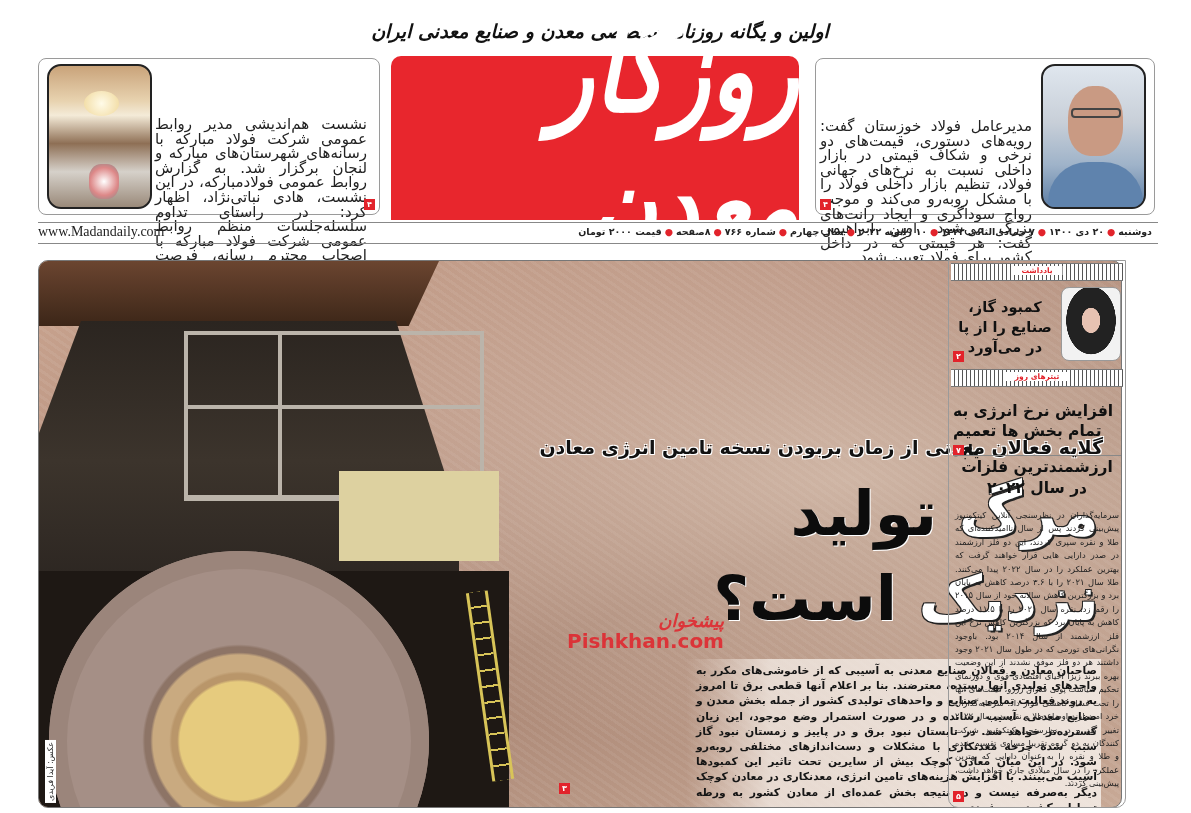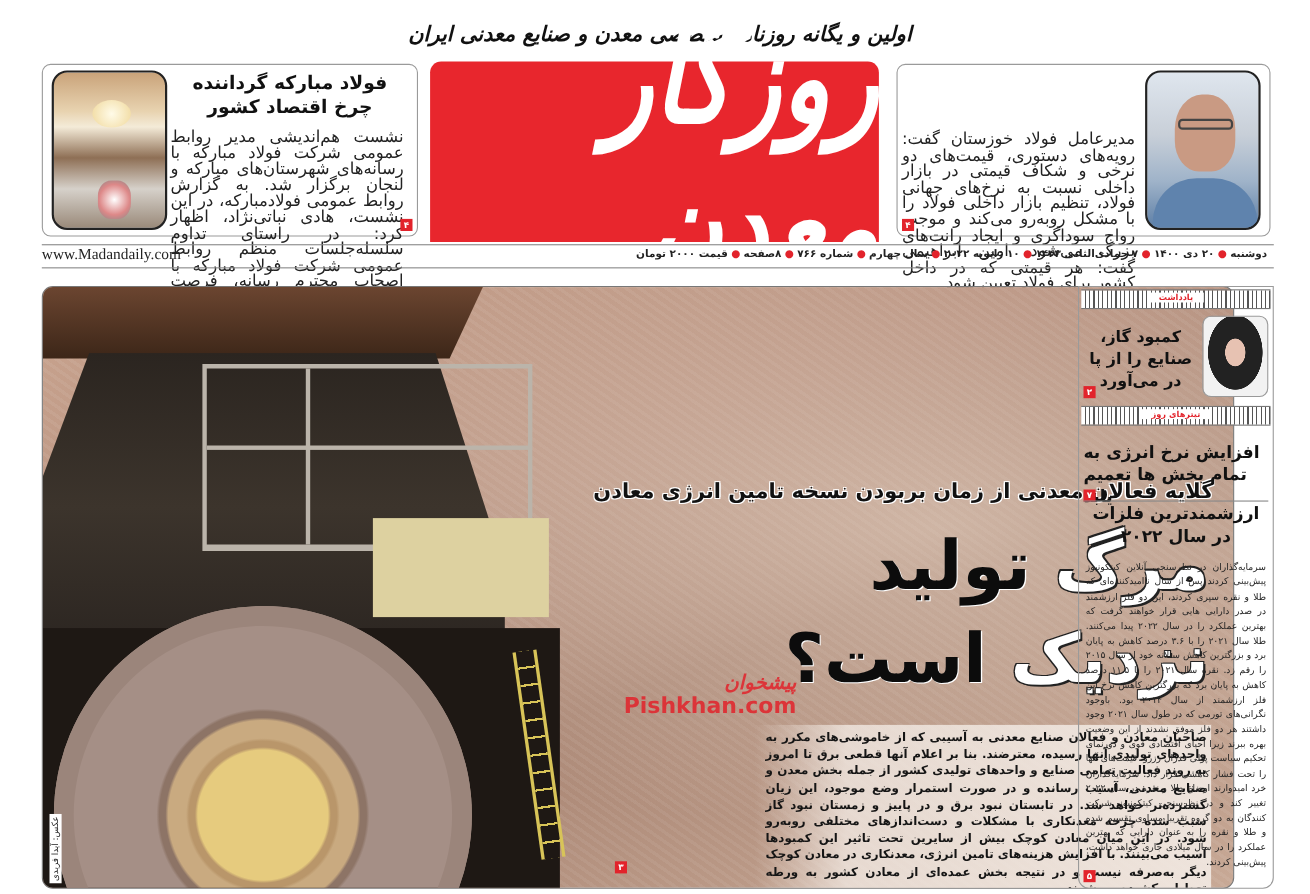--- a/index.html
+++ b/index.html
@@ -63,21 +63,21 @@
   .hb { color: #0c0c0c; text-shadow: 1px 1px 0 #fff; }
 
   .watermark { position: absolute; left: 528px; top: 350px; color: #e2232b; font-size: 20px; font-weight: bold; opacity: .85; line-height: 20px; }
   .watermark .fa { display: block; font-size: 18px; font-style: italic; direction: rtl; margin-left: 12px; }
   .lede { position: absolute; right: 20px; top: 398px; width: 415px; direction: rtl; font-size: 10.8px; line-height: 15.2px; font-weight: bold; color: #151515; text-align: justify; padding: 4px 4px 4px 10px;
     background: linear-gradient(90deg, rgba(245,238,232,0) 0%, rgba(245,238,232,.75) 20%, rgba(245,238,232,.85) 100%); }
   .hero .pgnum { left: 520px; top: 522px; }
   .credit { position: absolute; left: 6px; bottom: 4px; writing-mode: vertical-rl; transform: rotate(180deg); font-size: 8px; color: #222; background: #fff; padding: 2px 1px; }
 
   
-  .sidecol { position: absolute; left: 980px; top: 260px; width: 178px; height: 548px; border: 1.2px solid #9a9a9a; border-radius: 0 0 10px 10px; }
+  .sidecol { position: absolute; left: 948px; top: 260px; width: 178px; height: 548px; border: 1.2px solid #9a9a9a; border-radius: 0 0 10px 10px; }
   .section-bar { position: absolute; left: 2px; width: 172px; height: 18px; border-top: 1px solid #777; border-bottom: 1px solid #777;
     background: repeating-linear-gradient(90deg, #fff 0 3px, #555 3px 4px); }
   .section-bar span { position: absolute; left: 50%; transform: translateX(-50%); top: 2px; background: #fff; padding: 0 10px; font-size: 7.5px; color: #e2232b; font-weight: bold; direction: rtl; }
   .op-photo { position: absolute; left: 112px; top: 26px; width: 60px; height: 74px; border-radius: 8px; border: 1px solid #999; background: radial-gradient(ellipse at 50% 45%, #e7c2b2 0 22%, #222 23% 60%, #f2f2f2 61%); }
   .op-title { position: absolute; right: 70px; top: 36px; width: 100px; font-size: 14.5px; font-weight: bold; line-height: 20px; direction: rtl; text-align: center; }
   .sep { position: absolute; left: 4px; width: 168px; height: 1px; background: #888; }
   .side-h1 { position: absolute; left: 4px; top: 140px; width: 168px; text-align: left; font-size: 15.5px; font-weight: bold; line-height: 20px; direction: rtl; }
   .side-h2 { position: absolute; left: 4px; top: 196px; width: 168px; text-align: center; font-size: 15.5px; font-weight: bold; line-height: 21px; direction: rtl; }
   .side-body { position: absolute; left: 6px; top: 248px; width: 164px; font-size: 8.4px; line-height: 13.4px; direction: rtl; text-align: justify; color: #222; }
 </style>
@@ -98,21 +98,20 @@
 
 <div class="logo">
   <span>روزگار معدن</span>
 </div>
 
 <div class="box box-left">
   <div class="photo">
     <div class="chandelier"></div>
       <div class="table-flowers"></div>
   </div>
-  <h2>فولاد مبارکه گرداننده چرخ اقتصاد کشور</h2>
   <p>نشست هم‌اندیشی مدیر روابط عمومی شرکت فولاد مبارکه با رسانه‌های شهرستان‌های مبارکه و لنجان برگزار شد. به گزارش روابط عمومی فولادمبارکه، در این نشست، هادی نباتی‌نژاد، اظهار کرد: در راستای تداوم سلسله‌جلسات منظم روابط عمومی شرکت فولاد مبارکه با اصحاب محترم رسانه، فرصت دیگری فراهم شد</p>
   <div class="pgnum" style="right:4px;bottom:4px;">۴</div>
 </div>
 
 <div class="infobar">
   <span class="url">www.Madandaily.com</span>
   <div class="dateline">
     <span>دوشنبه</span><span class="dot">●</span><span>۲۰ دی ۱۴۰۰</span><span class="dot">●</span><span>۷ جمادی‌الثانی ۱۴۴۳</span><span class="dot">●</span><span>۱۰ ژانویه ۲۰۲۲</span><span class="dot">●</span><span>سال چهارم</span><span class="dot">●</span><span>شماره ۷۶۶</span><span class="dot">●</span><span>۸صفحه</span><span class="dot">●</span><span>قیمت ۲۰۰۰ تومان</span>
   </div>
 </div>

